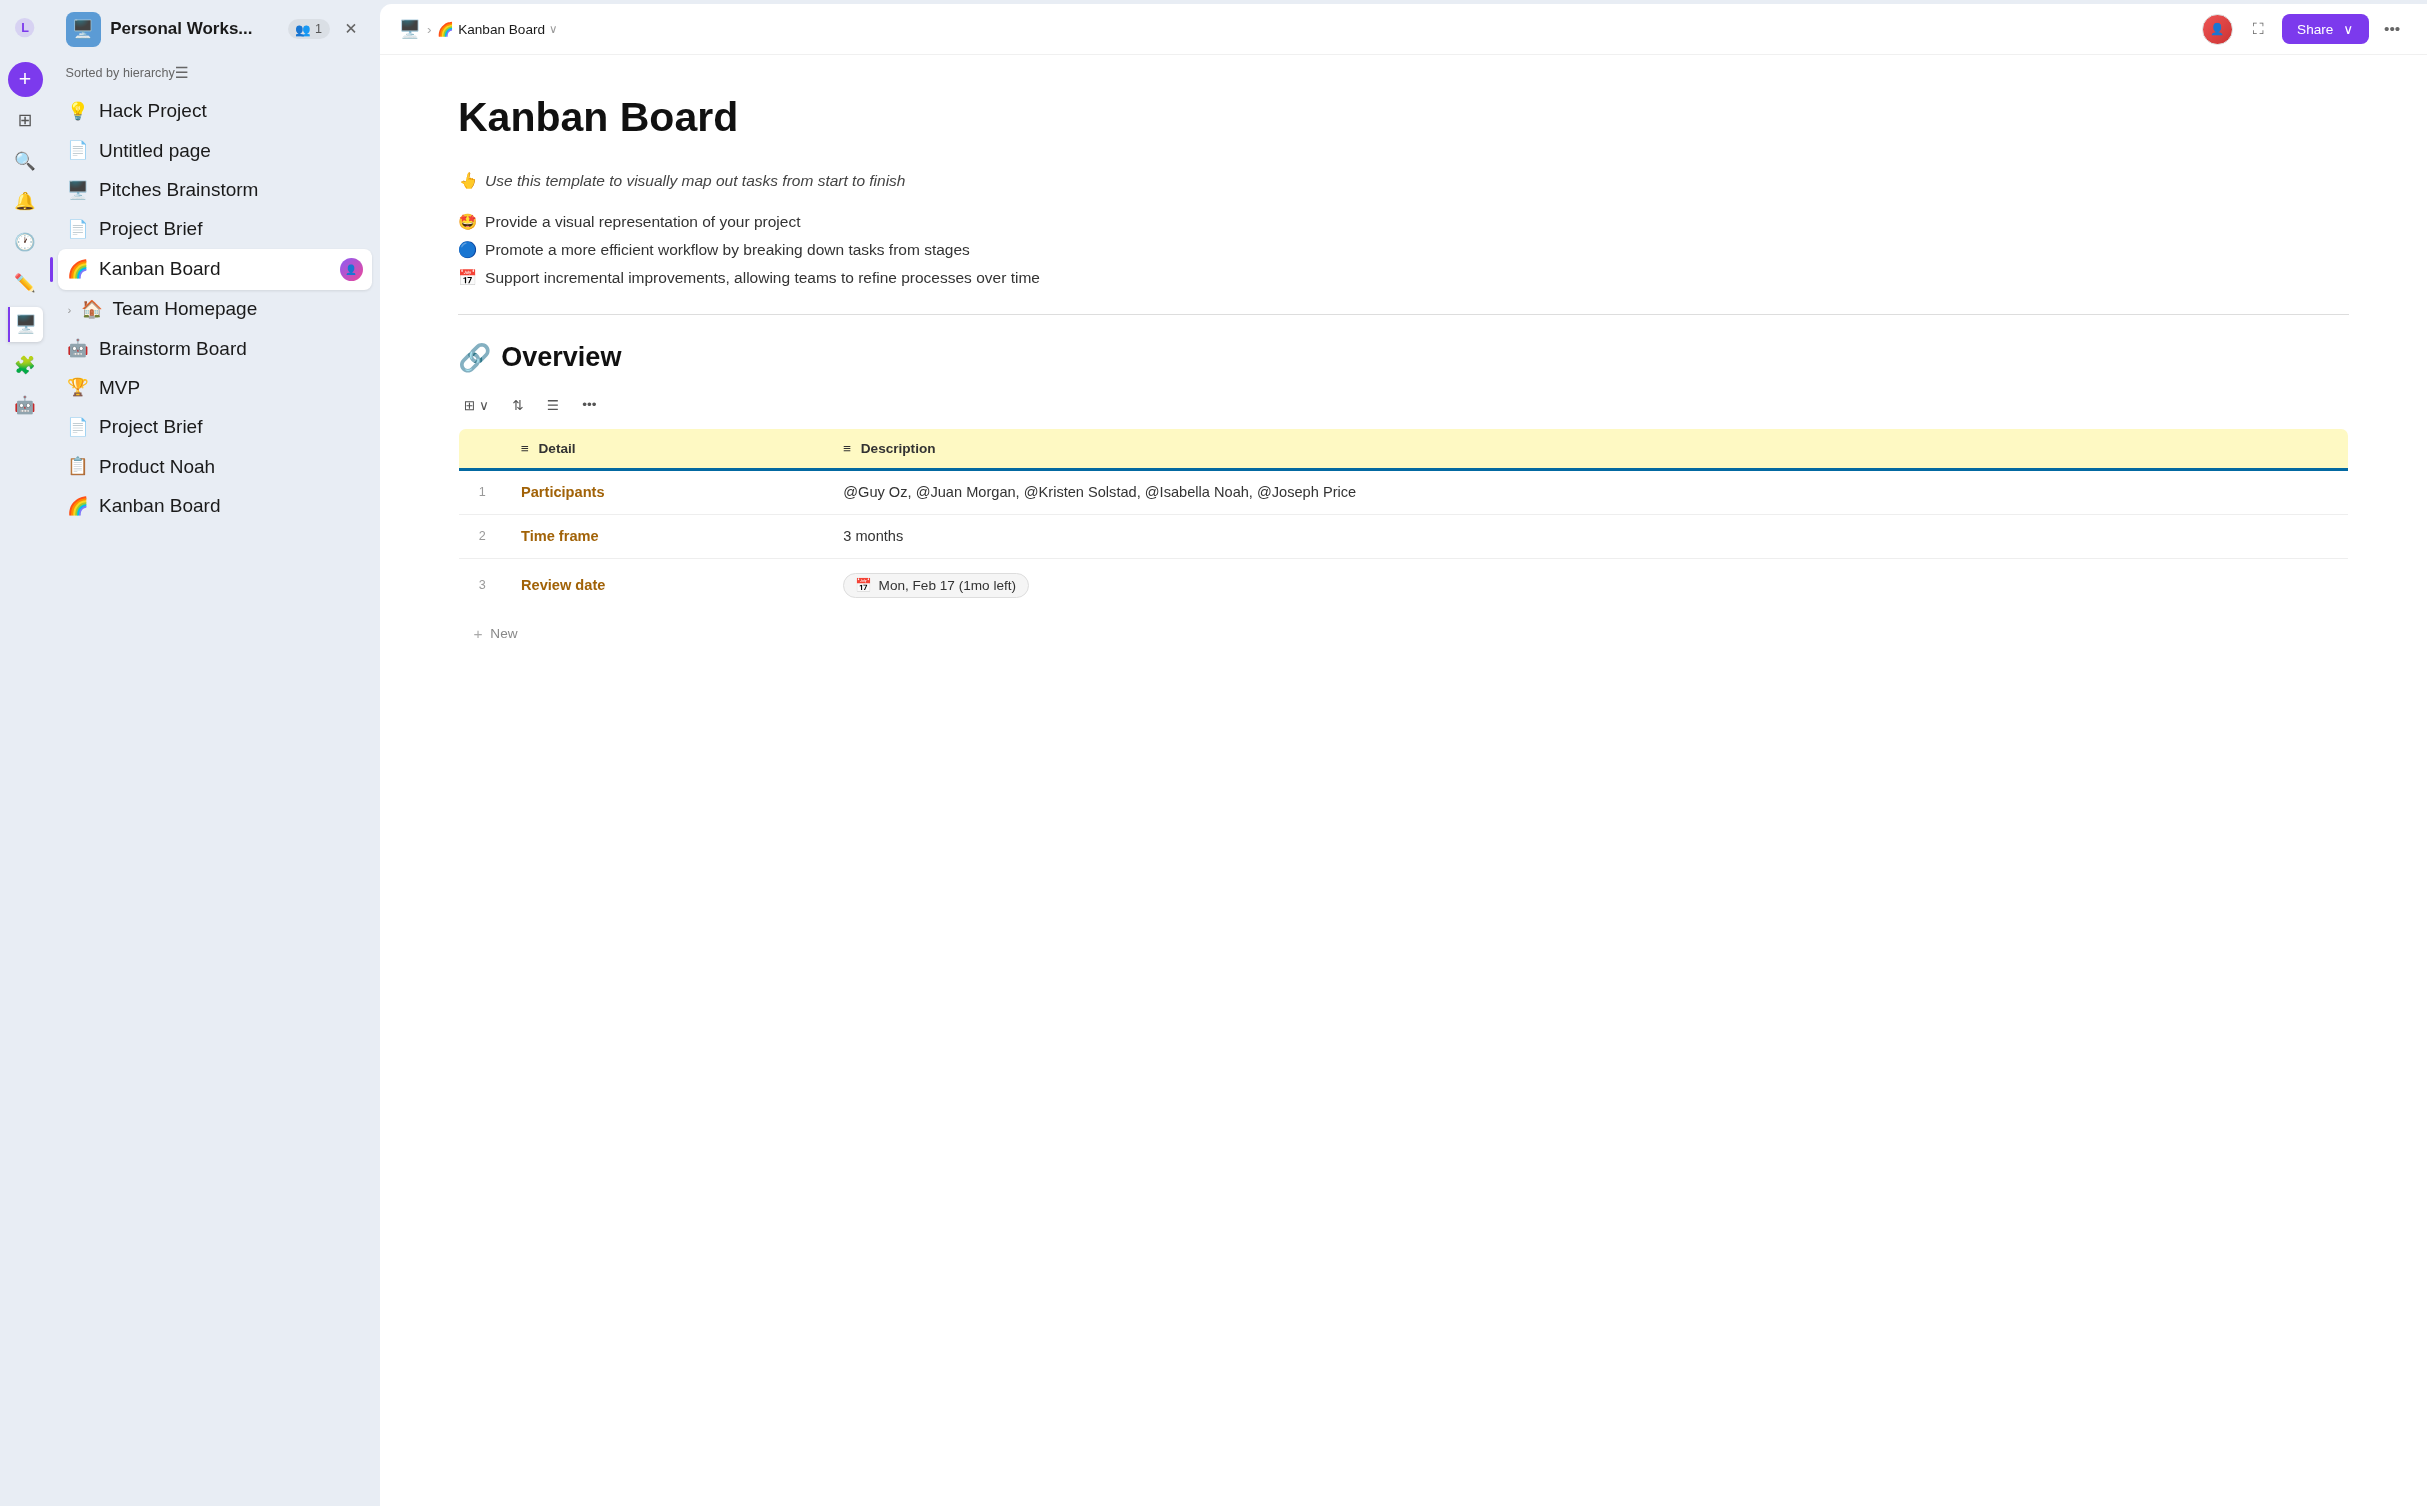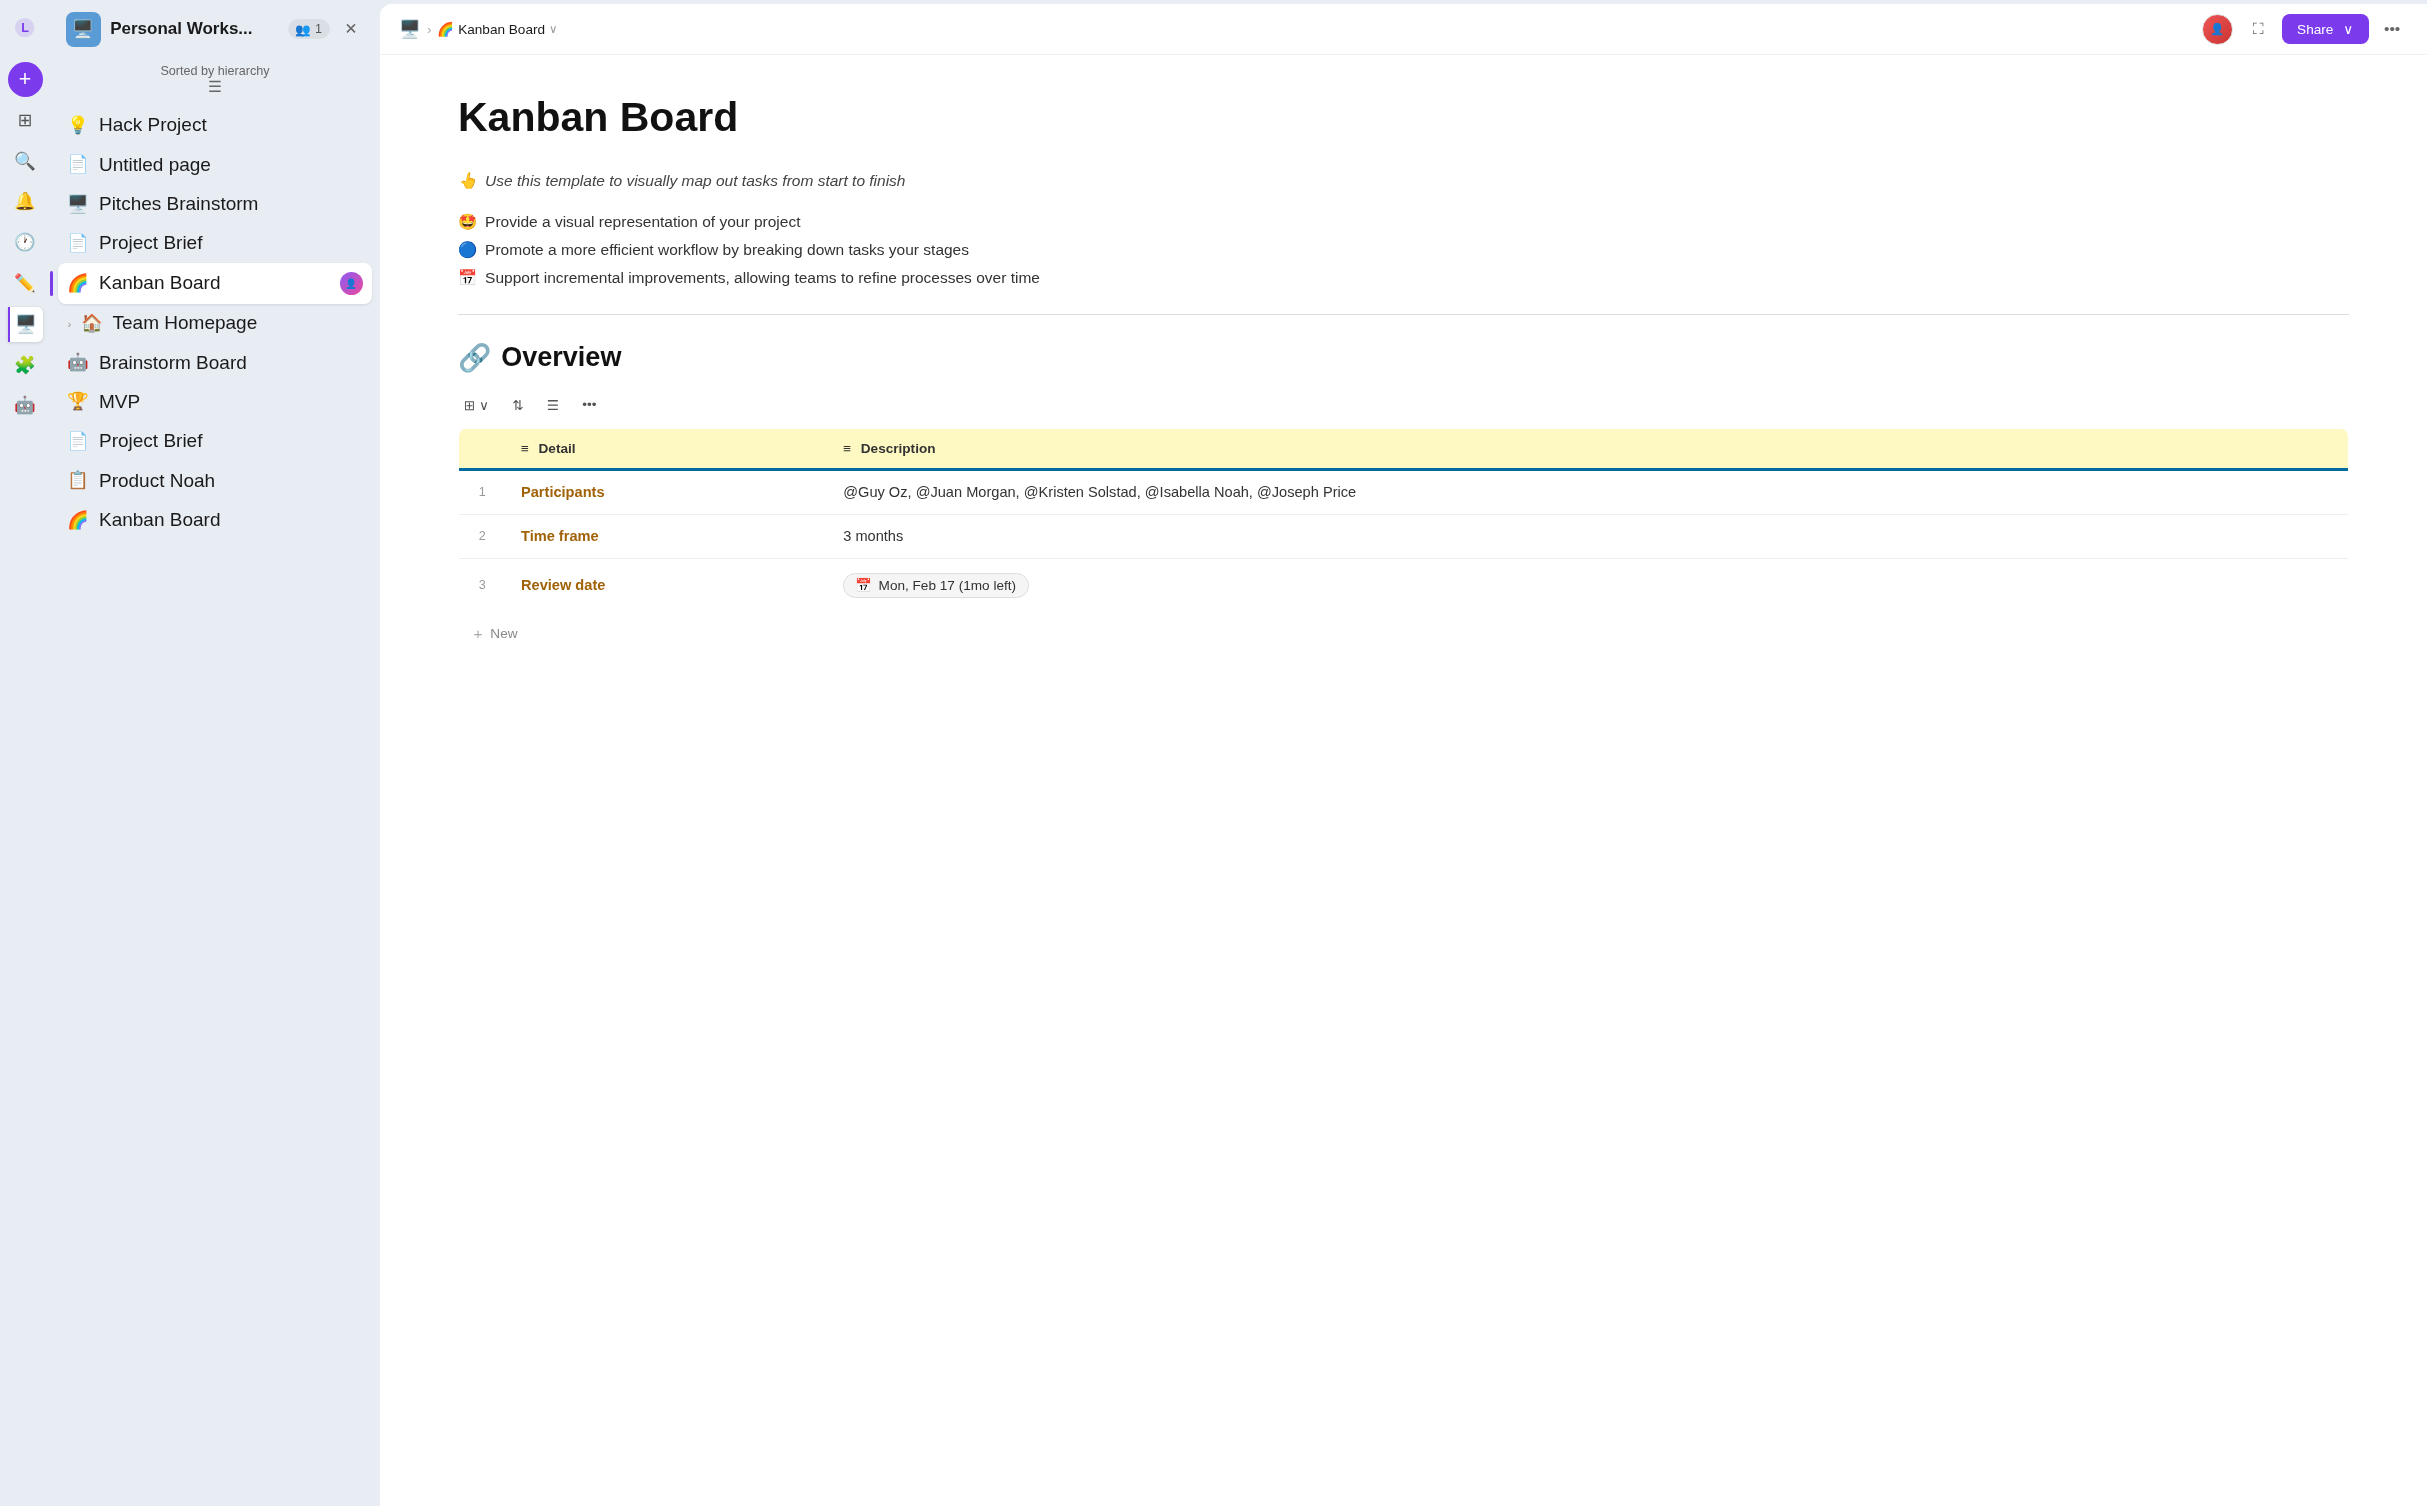--- a/index.html
+++ b/index.html
@@ -105,23 +105,22 @@
       justify-content: center;
       border-radius: 5.8px;
       cursor: pointer;
       color: #666;
       font-size: 15.5px;
     }
 
     .sidebar-sort-row {
       display: flex;
       align-items: center;
-      justify-content: center;
+      justify-content: flex-start;
       padding: 5.8px 15.5px 9.7px;
-      flex-direction: column;
     }
     .sort-label {
       font-size: 12.6px;
       color: #666;
     }
     .sort-icon-btn {
       cursor: pointer;
       color: #666;
       font-size: 15.5px;
     }
@@ -522,21 +521,21 @@
       <em>Use this template to visually map out tasks from start to finish</em>
     </p>
 
     <ul class="bullet-list">
       <li>
         <span class="bullet-emoji">🤩</span>
         <span>Provide a visual representation of your project</span>
       </li>
       <li>
         <span class="bullet-emoji">🔵</span>
-        <span>Promote a more efficient workflow by breaking down tasks your stages</span>
+        <span>Promote a more efficient workflow by breaking down tasks from stages</span>
       </li>
       <li>
         <span class="bullet-emoji">📅</span>
         <span>Support incremental improvements, allowing teams to refine processes over time</span>
       </li>
     </ul>
 
     <hr class="divider">
 
     <h2 class="section-title">

